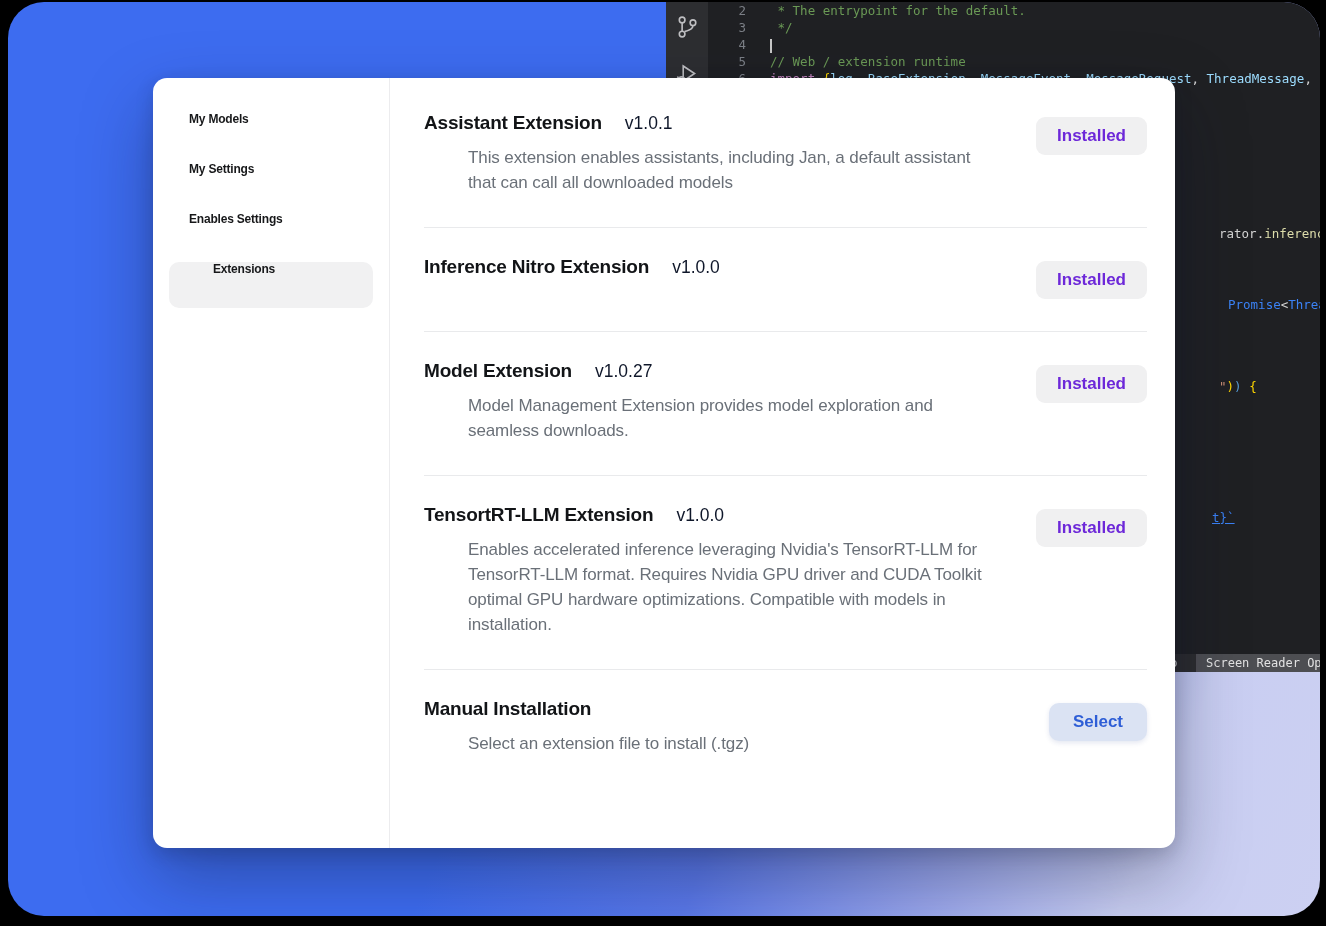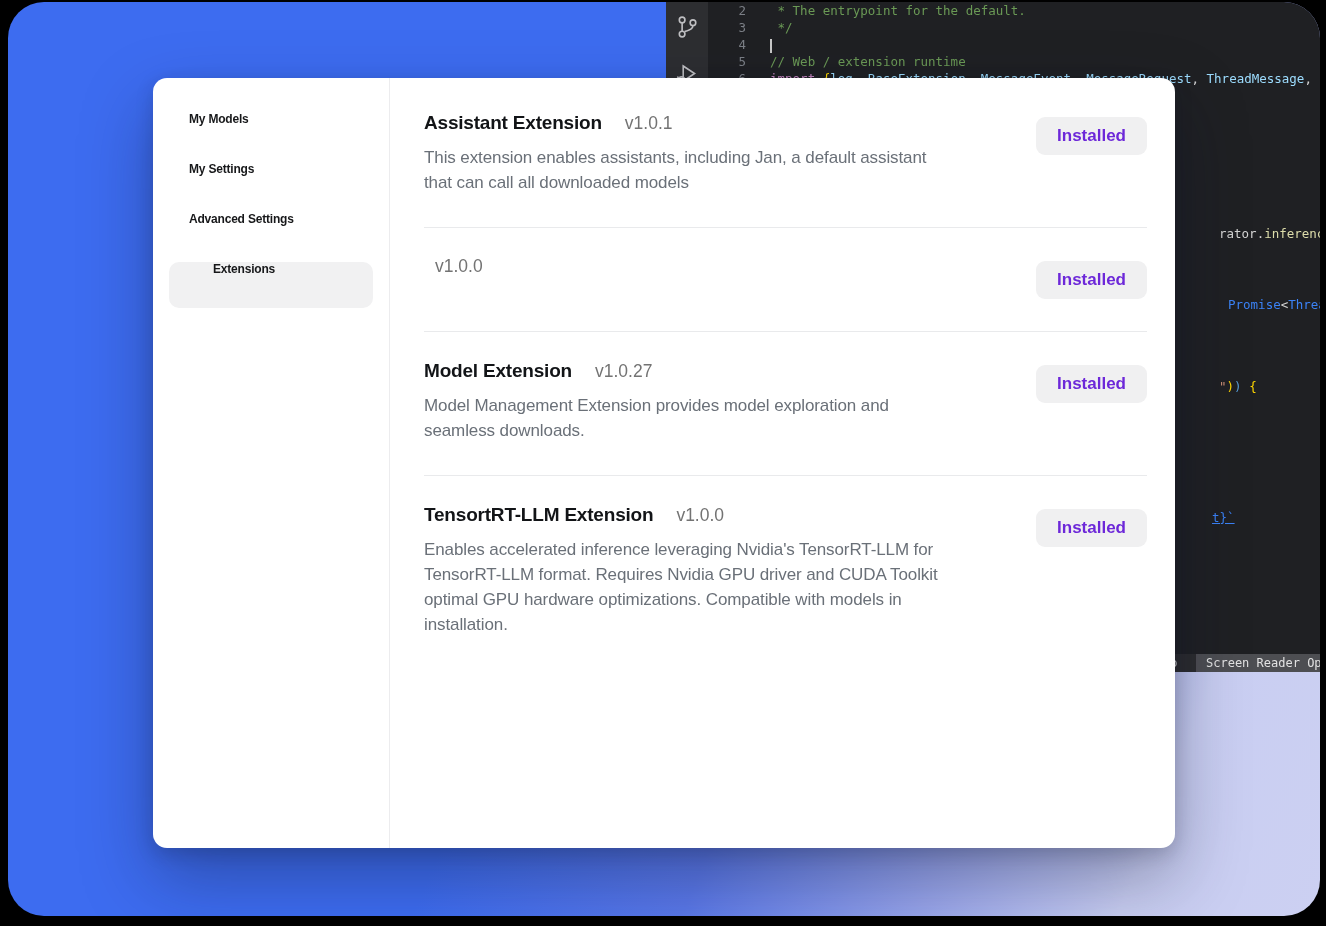--- a/index.html
+++ b/index.html
@@ -56,23 +56,23 @@
               color:#17181a; letter-spacing:-.2px; cursor:default; }
   .nav-item.active { background:#f1f1f2;padding-left:44px; }
 
   #content { flex:1; padding:6px 28px 0 34px; }
   .ext-row { display:flex; justify-content:space-between; align-items:flex-start;
              padding:28px 0 32px 0; border-bottom:1px solid #e9eaec; }
   .ext-row:last-child { border-bottom:none; }
   .ext-info { max-width:600px; }
   .ext-title-line { display:flex; align-items:baseline;gap:12px; }
   .ext-title { font-size:19px; font-weight:700; color:#121417; letter-spacing:-.2px; }
-  .ext-version { font-size:17.5px; font-weight:400; color:#737373; margin-left:11px; }
+  .ext-version { font-size:17.5px; font-weight:400; color:#0f172a; margin-left:11px; }
   .ext-desc { margin-top:11px; font-size:17px; line-height:25px; color:#6a7078;
-              letter-spacing:-.1px; }
+              letter-spacing:-.1px;margin-left:44px; }
   .desc-line { display:block; }
   .desc-link { color:#3b7cf0; cursor:pointer; }
   .ext-btn { flex:none; border:none; font-family:inherit; font-size:17px;
              border-radius:9px; padding:9px 21px; margin-top:5px; }
   .btn-installed { background:#f0f0f1; color:#6d28d9; font-weight:700; }
   .btn-select { background:#dbe3f3; color:#2e5ed6; font-weight:700; border-radius:10px;
                 padding:9px 24px; box-shadow:0 2px 5px rgba(30,60,140,.12); cursor:pointer; }
 </style>
 </head>
 <body>
@@ -137,21 +137,21 @@
 
   <div id="modal">
     <div id="settings-nav">
         <div class="nav-item">
     <span>My Models</span>
   </div>
         <div class="nav-item">
     <span>My Settings</span>
   </div>
         <div class="nav-item">
-    <span>Advanced Settings</span>
+    <span>Enables Settings</span>
   </div>
         <div class="nav-item active">
     <span>Extensions</span>
   </div>
       </div>
     <div id="content">
         <div class="ext-row">
     <div class="ext-info">
       <div class="ext-title-line">
         <span class="ext-title">Assistant Extension</span>
@@ -160,20 +160,21 @@
       <div class="ext-desc">
               <span class="desc-line"><span>This extension enables assistants, including Jan, a default assistant</span></span>
               <span class="desc-line"><span>that can call all downloaded models</span></span>
             </div>
     </div>
     <button class="ext-btn btn-installed">Installed</button>
   </div>
         <div class="ext-row">
     <div class="ext-info">
       <div class="ext-title-line">
+        <span class="ext-title">Inference Nitro Extension</span>
         <span class="ext-version">v1.0.0</span>
       </div>
     </div>
     <button class="ext-btn btn-installed">Installed</button>
   </div>
         <div class="ext-row">
     <div class="ext-info">
       <div class="ext-title-line">
         <span class="ext-title">Model Extension</span>
         <span class="ext-version">v1.0.27</span>
@@ -193,16 +194,28 @@
       </div>
       <div class="ext-desc">
               <span class="desc-line"><span>Enables accelerated inference leveraging Nvidia's TensorRT-LLM for</span></span>
               <span class="desc-line"><span>TensorRT-LLM format. Requires Nvidia GPU driver and CUDA Toolkit</span></span>
               <span class="desc-line"><span>optimal GPU hardware optimizations. Compatible with models in</span></span>
               <span class="desc-line"><span>installation.</span></span>
             </div>
     </div>
     <button class="ext-btn btn-installed">Installed</button>
   </div>
+        <div class="ext-row">
+    <div class="ext-info">
+      <div class="ext-title-line">
+        <span class="ext-title">Manual Installation</span>
+        <span class="ext-version"></span>
+      </div>
+      <div class="ext-desc">
+              <span class="desc-line"><span>Select an extension file to install (.tgz)</span></span>
+            </div>
+    </div>
+    <button class="ext-btn btn-select">Select</button>
+  </div>
       </div>
   </div>
 
 </div>
 
 </body></html>

